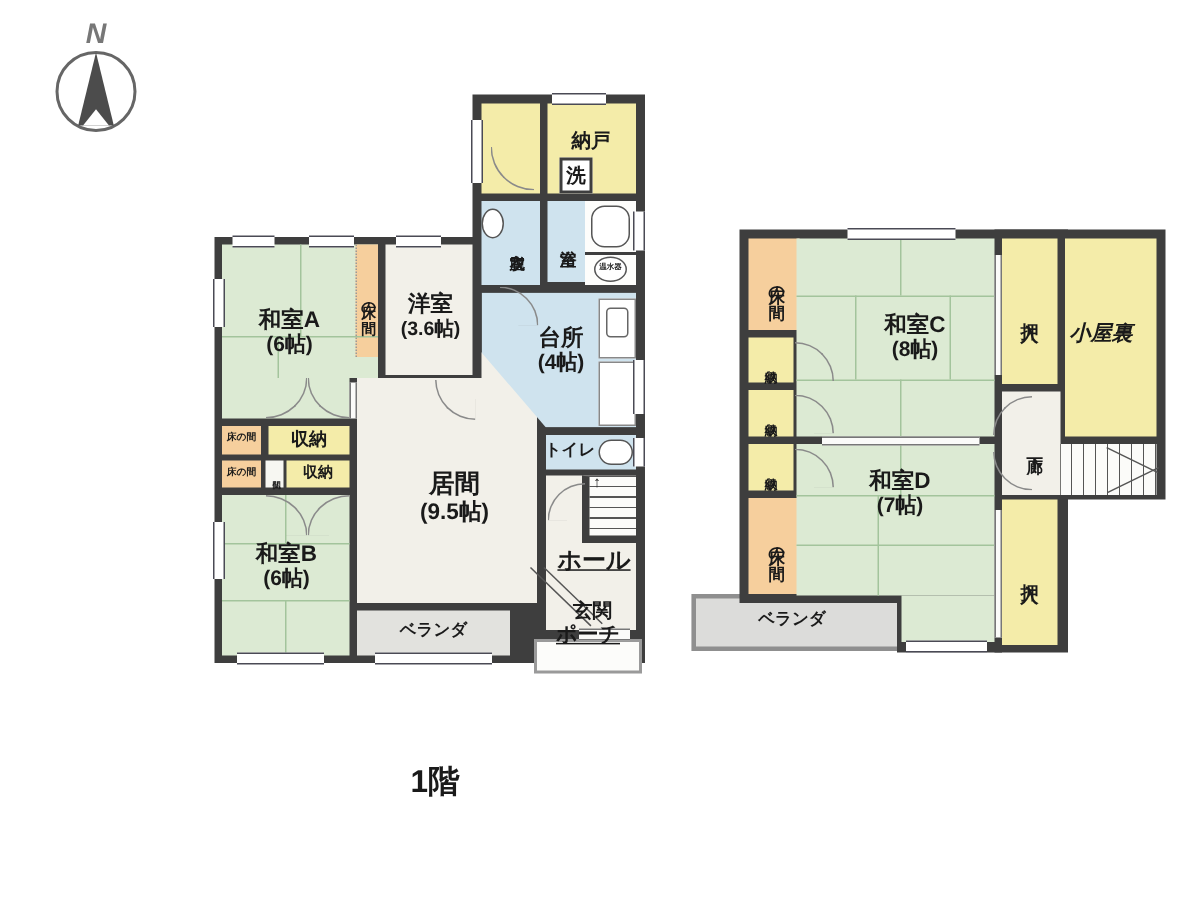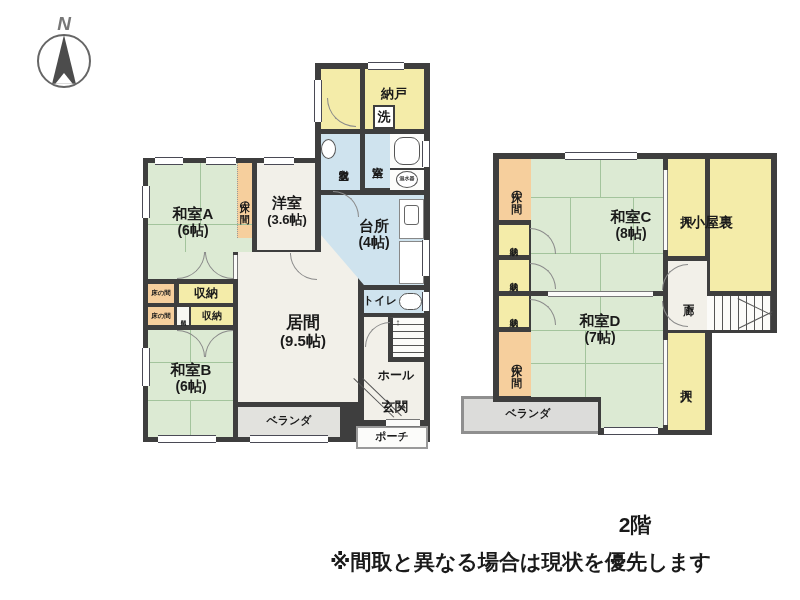--- a/index.html
+++ b/index.html
@@ -187,39 +187,38 @@
   <div class="lab" style="left:206px;top:293px;font-size:12px;">収納</div>
   <div class="lab" style="left:161px;top:316px;font-size:6.5px;">床の間</div>
   <div class="lab vt" style="left:183px;top:316px;font-size:5.5px;">仏間</div>
   <div class="lab" style="left:212px;top:316px;font-size:10px;">収納</div>
   <div class="lab" style="left:191px;top:378px;font-size:15px;">
     <span>和室B</span><br>
     <span style="font-size:14px;">(6帖)</span>
   </div>
   <div class="lab" style="left:289px;top:421px;font-size:11px;">ベランダ</div>
   <div class="lab" style="left:380px;top:301px;font-size:11px;">トイレ</div>
-  <div class="lab" style="left:396px;top:375px;font-size:12px;">ホール</div>
+  <div class="lab" style="left:396px;top:375px;font-size:16px;text-decoration:underline;">ホール</div>
   <div class="lab" style="left:395px;top:407px;font-size:13px;">玄関</div>
-  <div class="lab" style="left:392px;top:437px;font-size:11px;">ポーチ</div>
+  <div class="lab" style="left:392px;top:423px;font-size:14px;text-decoration:underline;">ポーチ</div>
 
   <div class="lab vt" style="left:516px;top:189px;font-size:11px;">床の間</div>
   <div class="lab vt" style="left:514px;top:240px;font-size:8.5px;">収納</div>
   <div class="lab vt" style="left:514px;top:275px;font-size:8.5px;">収納</div>
   <div class="lab vt" style="left:514px;top:311px;font-size:8.5px;">収納</div>
   <div class="lab vt" style="left:516px;top:363px;font-size:11px;">床の間</div>
-  <div class="lab" style="left:631px;top:225px;font-size:15px;">
+  <div class="lab" style="left:610px;top:225px;font-size:15px;">
     <span>和室C</span><br>
     <span style="font-size:14px;">(8帖)</span>
   </div>
   <div class="lab vt" style="left:686px;top:206px;font-size:12px;">押入</div>
-  <div class="lab" style="left:712px;top:222px;font-size:14px;">小屋裏</div>
+  <div class="lab" style="left:734px;top:222px;font-size:14px;font-style:italic;">小屋裏</div>
   <div class="lab vt" style="left:688px;top:296px;font-size:11px;">廊下</div>
   <div class="lab" style="left:600px;top:329px;font-size:15px;">
     <span>和室D</span><br>
     <span style="font-size:14px;">(7帖)</span>
   </div>
   <div class="lab vt" style="left:686px;top:380px;font-size:12px;">押入</div>
   <div class="lab" style="left:528px;top:414px;font-size:11px;">ベランダ</div>
 
-  <div class="caption" style="left:600px;top:511px;width:70px;text-align:center;font-size:21px;">2階</div>
-  <div class="caption" style="left:330px;top:548px;width:440px;font-size:21px;">※間取と異なる場合は現状を優先します</div>
+  <div class="caption" style="left:255px;top:507px;width:70px;text-align:center;font-size:21px;">1階</div>
 
 </div>
 
 </body></html>

